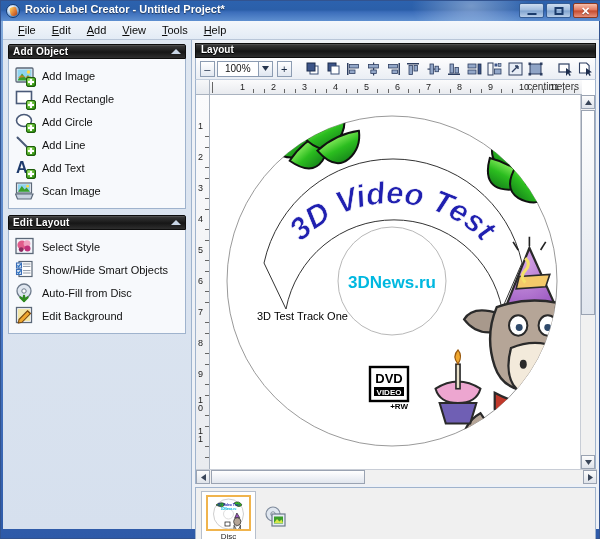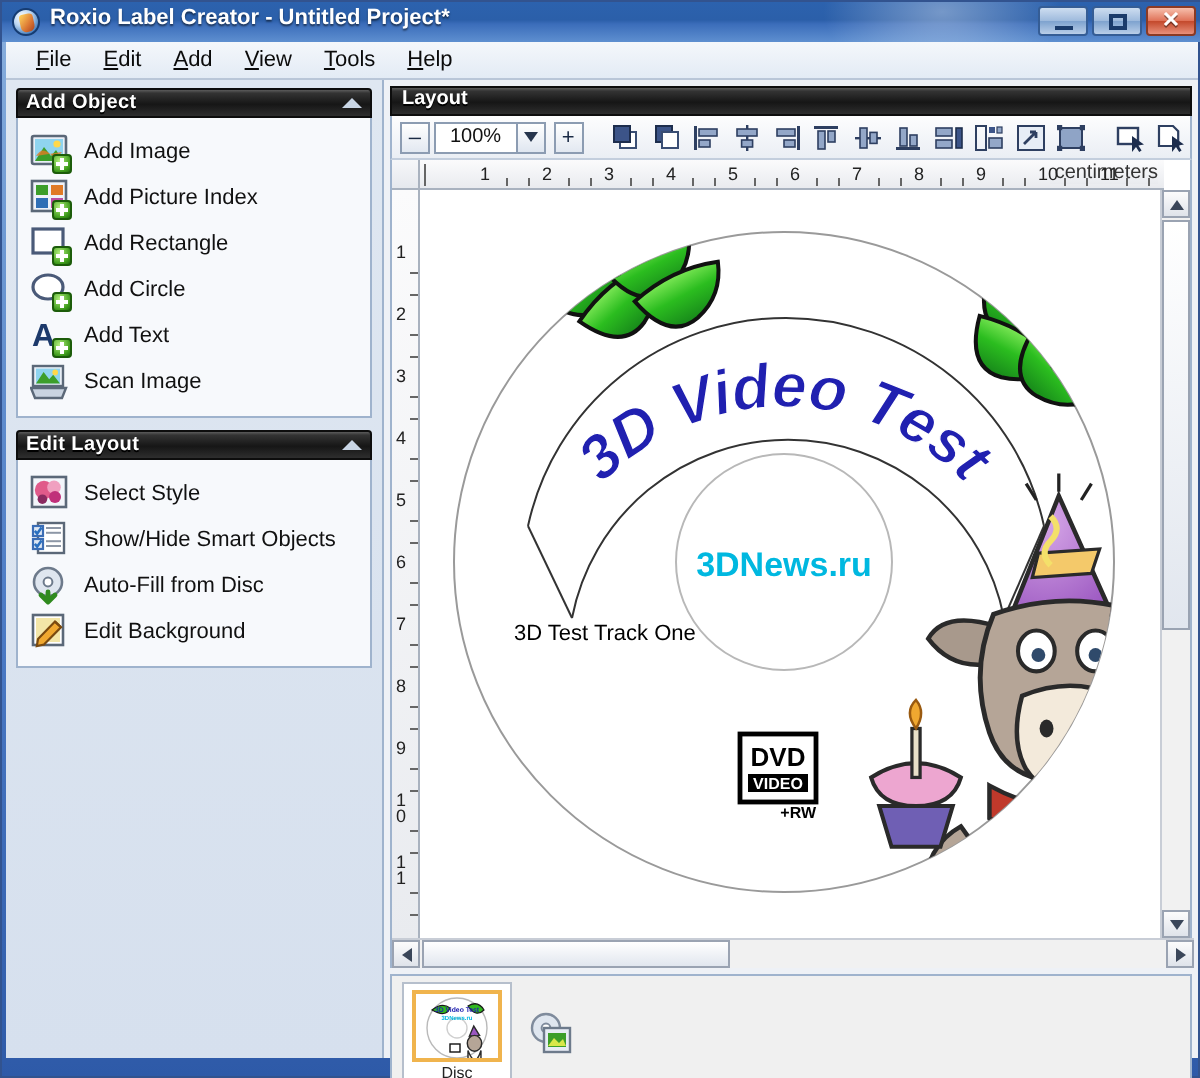--- a/index.html
+++ b/index.html
@@ -308,39 +308,35 @@
                   <rect x="1" y="2" width="17" height="14" rx="1" fill="#e8eef6" stroke="#5b6878" stroke-width="1.3"></rect>
                   <rect x="2.5" y="3.5" width="14" height="11" fill="#8fd4ef"></rect>
                   <path d="M2.5 14.5 L7 7.5 L10.5 12 L13 9 L16.5 14.5 Z" fill="#3c9e2a"></path>
                   <circle cx="13.5" cy="6" r="1.8" fill="#ffd84a"></circle>
                   <path d="M3 12 q3 -5 7 -1 q3 3 6 -1" fill="#e07a26" opacity=".8"></path>
                 </svg><span class="plus-badge"></span></span>
               <span class="task-label">Add Image</span>
             </div>
             <div class="task">
               <span class="ticon"><svg width="20" height="20" viewBox="0 0 20 20">
-                  <rect x="1" y="1.5" width="17" height="15" fill="#eef2f8" stroke="#5b6878" stroke-width="1.3"></rect>
-                  <rect x="3" y="3.5" width="6" height="5" fill="#3c9e2a"></rect>
-                  <rect x="10.5" y="3.5" width="6" height="5" fill="#e07a26"></rect>
-                  <rect x="3" y="10" width="6" height="5" fill="#2f6fb5"></rect>
-                  <rect x="10.5" y="10" width="6" height="5" fill="#b94ea0"></rect>
-                </svg><span class="plus-badge"></span></span>
-              <span class="task-label">Add Picture Index</span>
-            </div>
-            <div class="task">
-              <span class="ticon"><svg width="20" height="20" viewBox="0 0 20 20">
                   <rect x="1.5" y="2.5" width="15" height="12" fill="#ffffff" stroke="#4a5a78" stroke-width="1.6"></rect>
                 </svg><span class="plus-badge"></span></span>
               <span class="task-label">Add Rectangle</span>
             </div>
             <div class="task">
               <span class="ticon"><svg width="20" height="20" viewBox="0 0 20 20">
                   <ellipse cx="9" cy="8.5" rx="7.5" ry="6" fill="#ffffff" stroke="#4a5a78" stroke-width="1.6"></ellipse>
                 </svg><span class="plus-badge"></span></span>
               <span class="task-label">Add Circle</span>
+            </div>
+            <div class="task">
+              <span class="ticon"><svg width="20" height="20" viewBox="0 0 20 20">
+                  <path d="M2.5 2.5 L13 13" stroke="#4a5a78" stroke-width="2" stroke-linecap="round"></path>
+                </svg><span class="plus-badge"></span></span>
+              <span class="task-label">Add Line</span>
             </div>
             <div class="task">
               <span class="ticon"><svg width="20" height="20" viewBox="0 0 20 20">
                   <text x="1" y="15" font-family="Liberation Sans, sans-serif" font-size="16" font-weight="bold" fill="#1d3a6b">A</text>
                 </svg><span class="plus-badge"></span></span>
               <span class="task-label">Add Text</span>
             </div>
             <div class="task">
               <span class="ticon"><svg width="20" height="20" viewBox="0 0 20 20">
                   <rect x="1.5" y="2" width="15" height="10" fill="#e8eef6" stroke="#5b6878" stroke-width="1.2"></rect>

